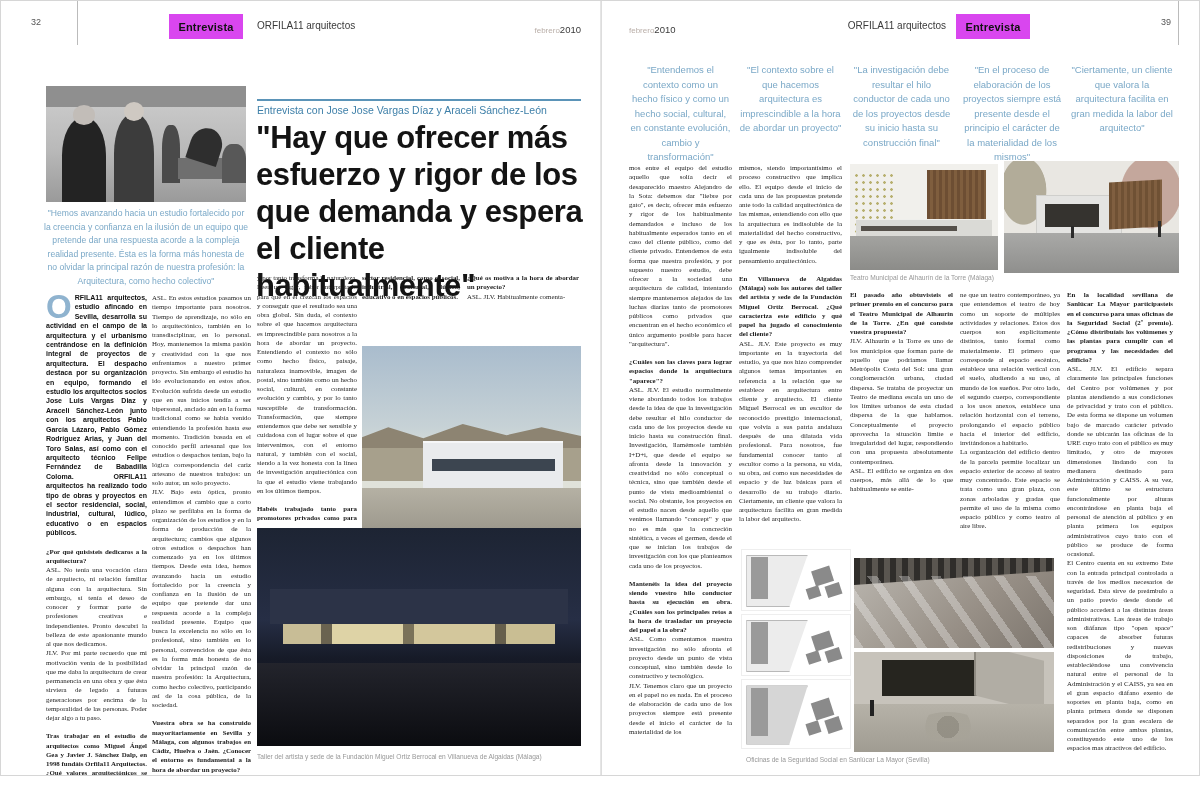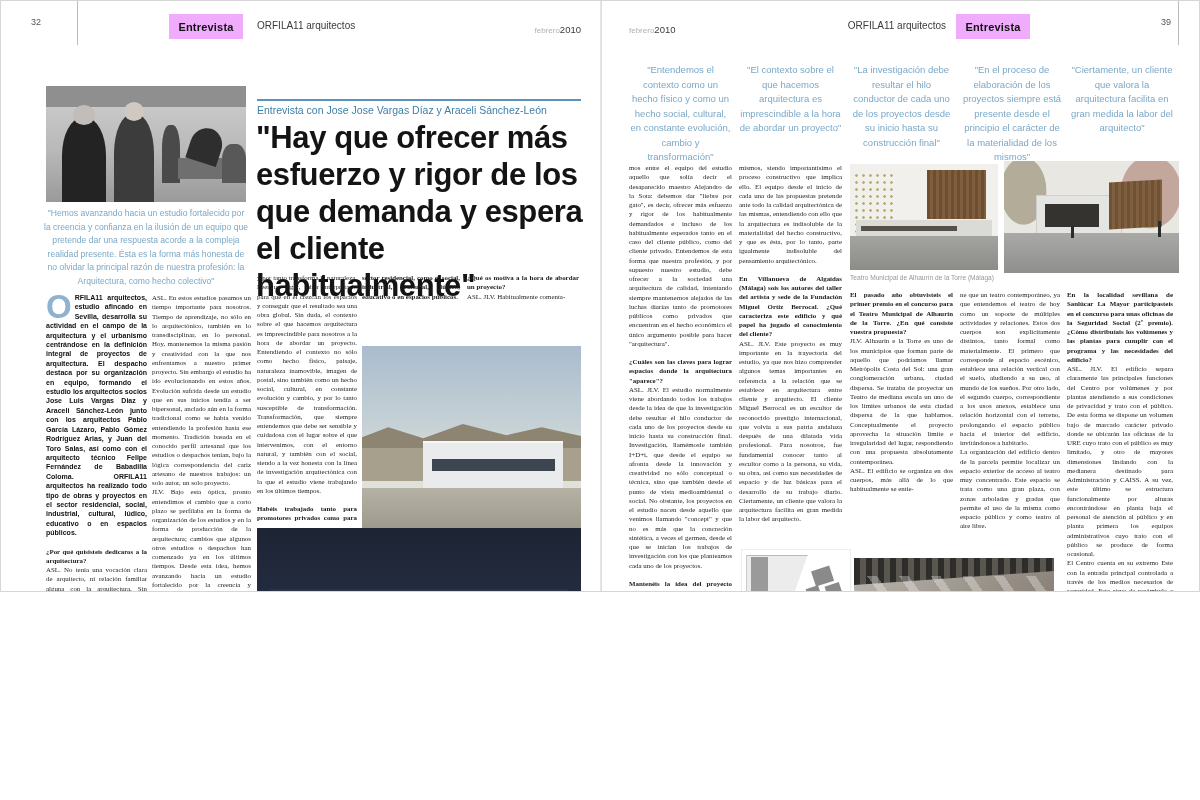--- a/index.html
+++ b/index.html
@@ -1,23 +1,23 @@
 <!DOCTYPE html>
 <html><head>
 <meta charset="utf-8">
 <style>
   html,body{margin:0;padding:0;background:#ffffff;}
-  #spread{position:relative;width:1200px;height:592px;background:#ffffff;
+  #spread{position:relative;width:1200px;height:776px;background:#ffffff;
     border:1px solid #d6d6d6;box-sizing:border-box;overflow:hidden;
     font-family:"Liberation Sans", sans-serif;color:#222;}
   .abs{position:absolute;}
   
   .folio{font-size:9px;color:#555;}
   .vrule{width:1px;background:#bbb;}
-  .tab{background:#f0abfc;display:flex;align-items:center;justify-content:center;}
+  .tab{background:#d946ef;display:flex;align-items:center;justify-content:center;}
   .tab span{font-weight:bold;font-size:11px;color:#111;letter-spacing:.2px;}
   .runtitle{font-size:10px;color:#3a3a3a;}
   .date .dl{font-size:8px;color:#b9aea8;}
   .date .db{font-size:9.5px;color:#3a3a3a;}
   
   .bluequote{color:#7aa8c7;text-align:center;font-size:9.5px;line-height:14.5px;}
   .photoquote{color:#7aa8c7;text-align:center;font-size:8.6px;line-height:13.6px;}
   
   .krule{height:2px;background:#5b94b8;}
   .kicker{font-size:10.5px;color:#3d7fa8;}

